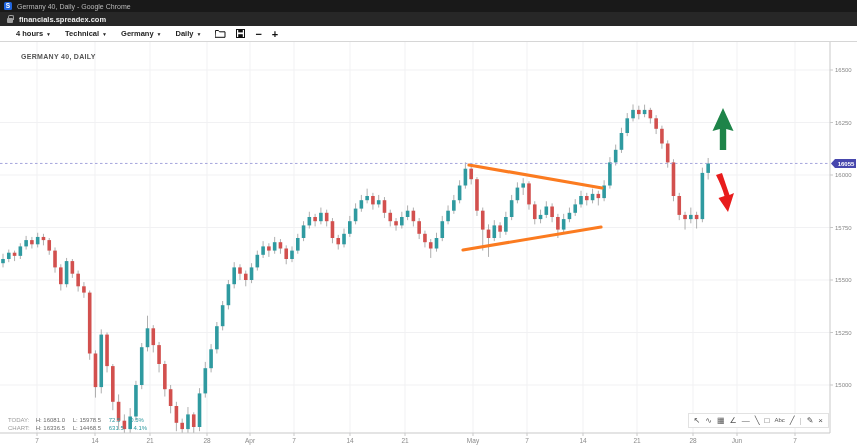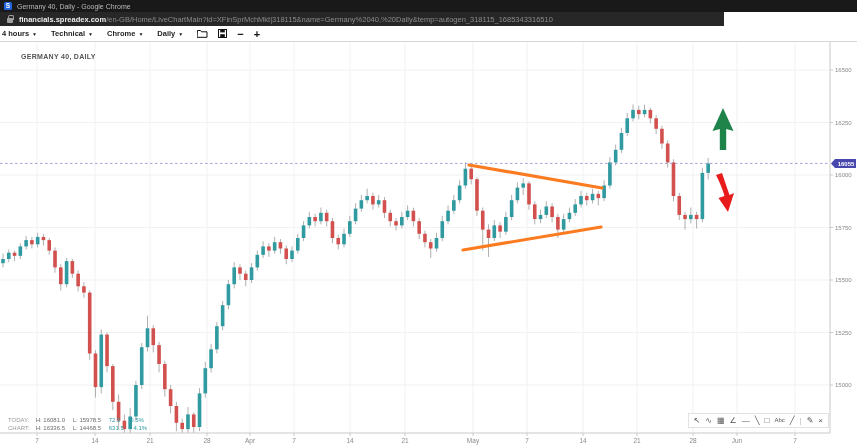--- a/index.html
+++ b/index.html
@@ -2,28 +2,28 @@
 <html><head>
 <meta charset="utf-8">
 <style>
   * { margin:0; padding:0; box-sizing:border-box; }
   html,body { width:857px; height:448px; overflow:hidden; font-family:"Liberation Sans", sans-serif; background:#fff; }
 
   
   .titlebar { position:absolute; left:0; top:0; width:857px; height:12px; background:#191919; display:flex; align-items:center; gap:5px; padding-left:4px; }
   .favicon { width:8px; height:8px; background:#2166e0; border-radius:1.5px; color:#fff; font-size:6.5px; font-weight:bold; line-height:8px; text-align:center; }
   .titlebar-text { color:#b9b9b9; font-size:7px; }
-  .urlbar { position:absolute; left:0; top:12px; width:724px; height:14px; background:#272727; display:flex; align-items:center; padding-left:7px; }
+  .urlbar { position:absolute; left:0; top:12px; width:857px; height:14px; background:#272727; display:flex; align-items:center; padding-left:7px; }
   .lock { position:relative; width:6px; height:5px; background:#a0a0a0; border-radius:1px; margin-right:6px; margin-top:2px; }
   .lock:before { content:""; position:absolute; left:1px; top:-3px; width:4px; height:4px; border:1px solid #a0a0a0; border-bottom:none; border-radius:2px 2px 0 0; }
   .url-domain { color:#ececec; font-size:7.5px; font-weight:bold; }
   .url-path { color:#8b8b8b; font-size:7.5px; white-space:nowrap; overflow:hidden; }
 
   
-  .toolbar { position:absolute; left:0; top:26px; width:857px; height:16px; background:#ffffff; border-bottom:1px solid #d6d6d6; display:flex; align-items:center; gap:0; padding-left:2px; }
+  .toolbar { position:absolute; left:0; top:26px; width:857px; height:16px; background:#ffffff; border-bottom:1px solid #d6d6d6; display:flex; align-items:center; gap:0; padding-left:16px; }
   .menu-btn { font-size:7.5px; font-weight:bold; color:#222; margin-right:14px; cursor:pointer; display:flex; align-items:center; gap:3px; }
   .caret { font-size:5px; color:#222; }
   .tool-ico { margin-right:10px; display:flex; align-items:center; cursor:pointer; }
   .tool-txt { font-size:11px; font-weight:bold; color:#111; margin-right:10px; cursor:pointer; line-height:10px; }
 
   
   .chart-wrap { position:absolute; left:0; top:42px; width:857px; height:406px; background:#fff; }
   .instrument { position:absolute; left:21px; top:11px; font-size:7px; font-weight:bold; color:#555; letter-spacing:.3px; }
   .legend { position:absolute; left:8px; top:374px; font-size:6px; line-height:8px; white-space:nowrap; }
   .legend .lab { color:#9a9a9a; display:inline-block; width:26px; }
@@ -39,34 +39,33 @@
 <body>
 
 <div class="titlebar">
   <div class="favicon">S</div>
   <span class="titlebar-text">Germany 40, Daily - Google Chrome</span>
 </div>
 
 <div class="urlbar">
   <span class="lock"></span>
   <span class="url-domain">financials.spreadex.com</span>
-  <span class="url-path">/en-GB/Home/LiveChartMain?id=XFinSprMchMkt|318115&amp;name=Germany%2040,%20Daily&amp;temp=autogen_318115_1685343316510</span>
 </div>
 
 <div class="toolbar">
   <div class="menu-btn">
     <span>4 hours</span>
     <span class="caret">▼</span>
   </div>
   <div class="menu-btn">
     <span>Technical</span>
     <span class="caret">▼</span>
   </div>
   <div class="menu-btn">
-    <span>Chrome</span>
+    <span>Germany</span>
     <span class="caret">▼</span>
   </div>
   <div class="menu-btn">
     <span>Daily</span>
     <span class="caret">▼</span>
   </div>
   <div class="tool-ico">
     <svg width="11" height="9" viewBox="0 0 11 9">
         <path d="M0.5 1.5 h3 l1 1.3 h5.5 v5.5 h-10 z" fill="none" stroke="#111" stroke-width="1"></path>
       </svg>

